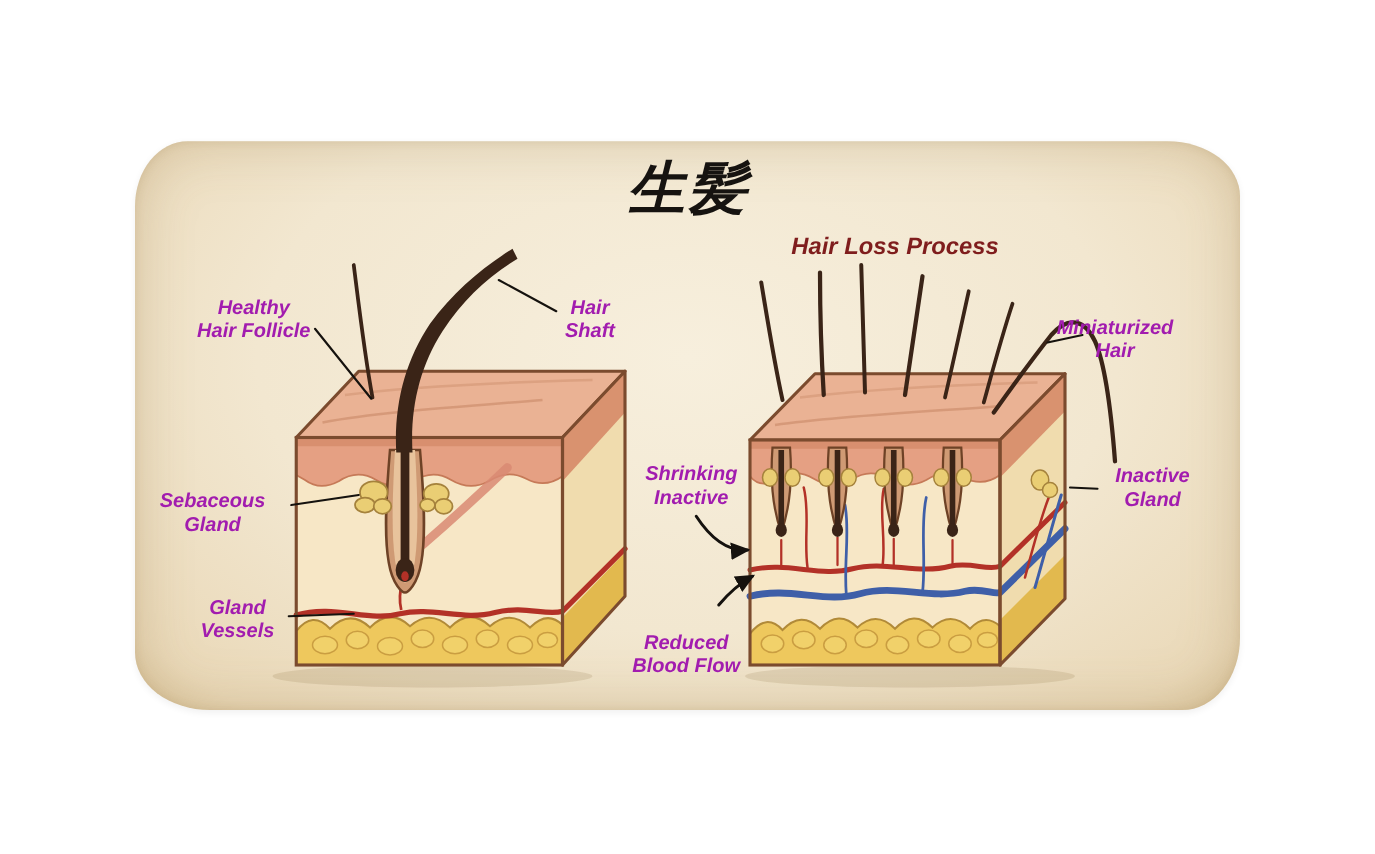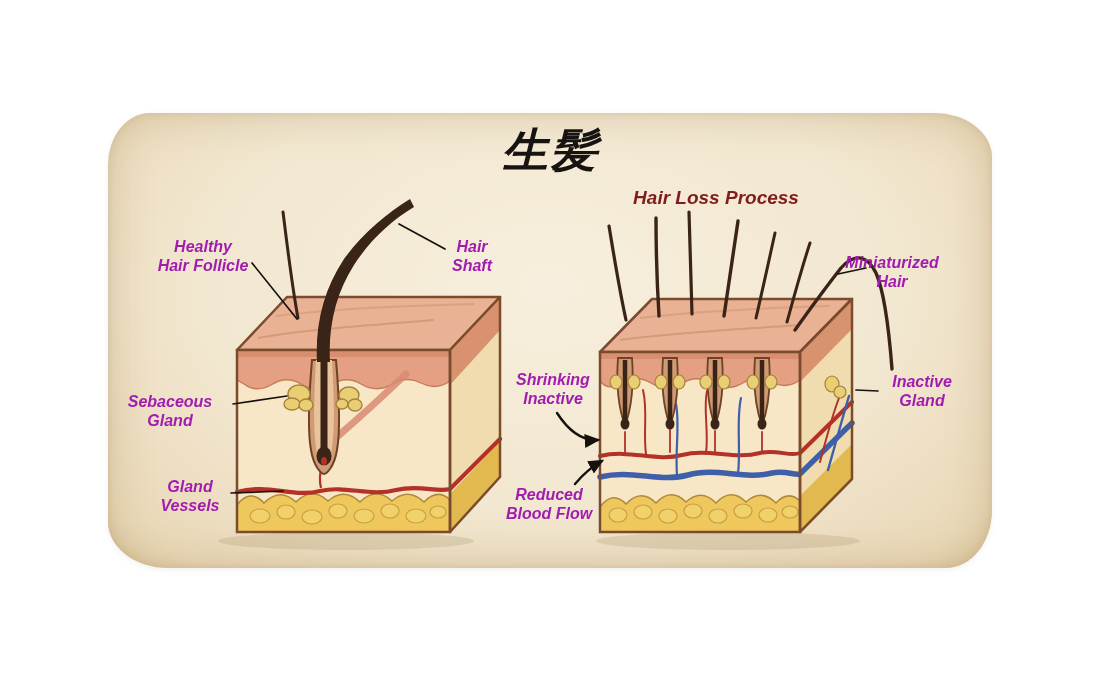--- a/index.html
+++ b/index.html
@@ -27,21 +27,21 @@
   .label {
     position:absolute; transform:translate(-50%,-50%);
     font-size:16px; line-height:1.2; font-weight:600; color:#a21caf;
     text-align:center; white-space:pre-line;
   }
   .lbl-healthy   { left:203px; top:256px; }
   .lbl-hairshaft { left:472px; top:256px; }
   .lbl-sebaceous { left:170px; top:411px; }
   .lbl-blood     { left:190px; top:496px; }
   .lbl-shrinking { left:553px; top:389px; }
-  .lbl-reduced   { left:549px; top:504px; }
+  .lbl-reduced   { left:549px; top:524px; }
   .lbl-mini      { left:892px; top:272px; }
   .lbl-inactive  { left:922px; top:391px; }
 </style>
 </head>
 <body>
 
 <div class="stage">
 
   <div class="parchment"></div>
 

